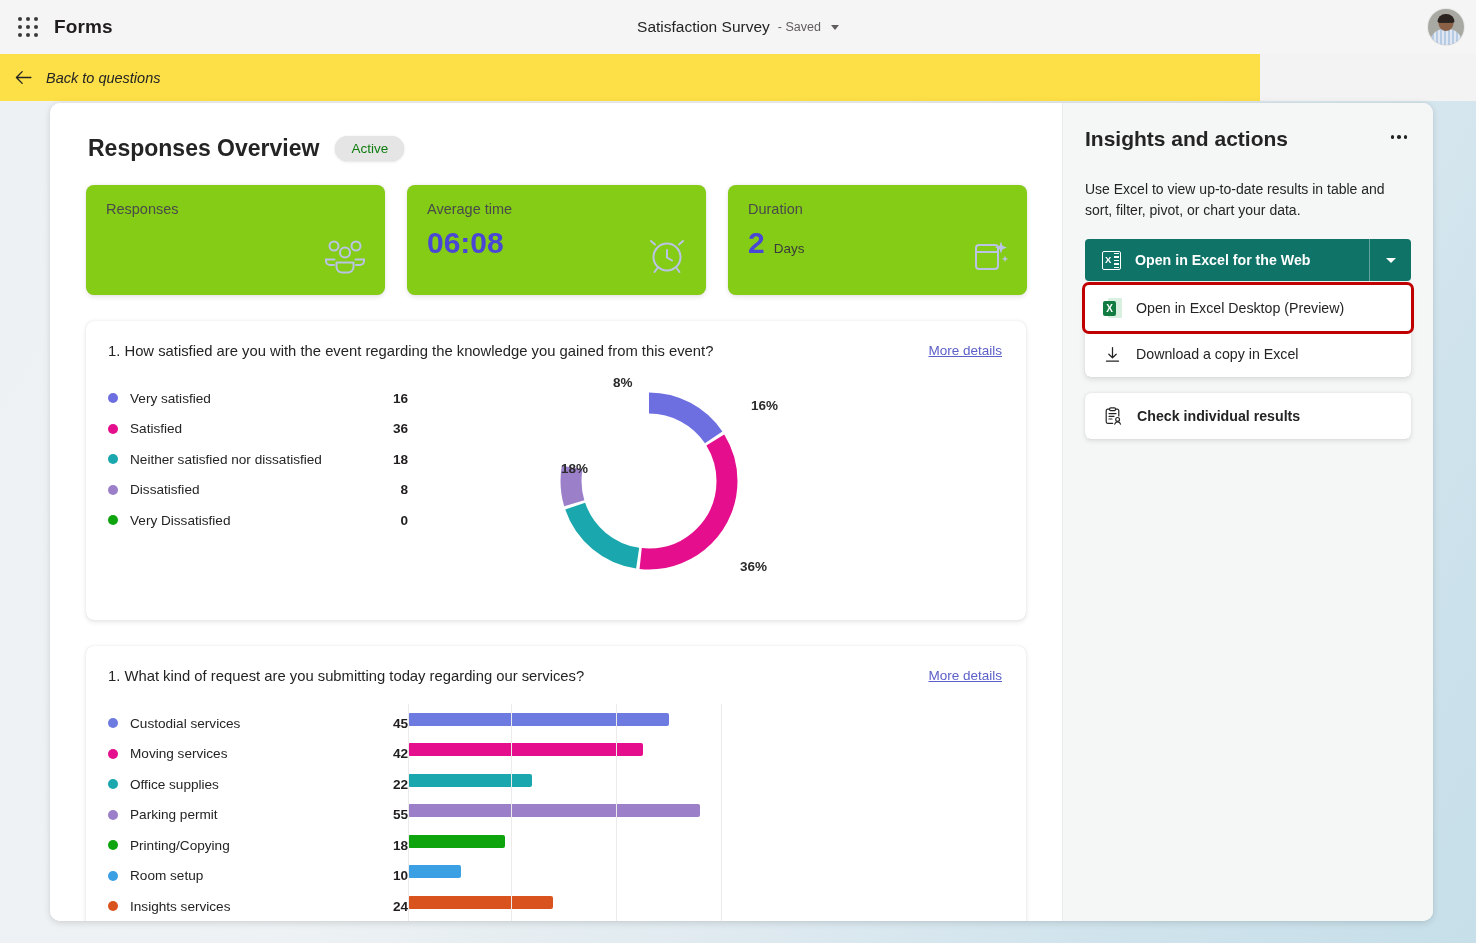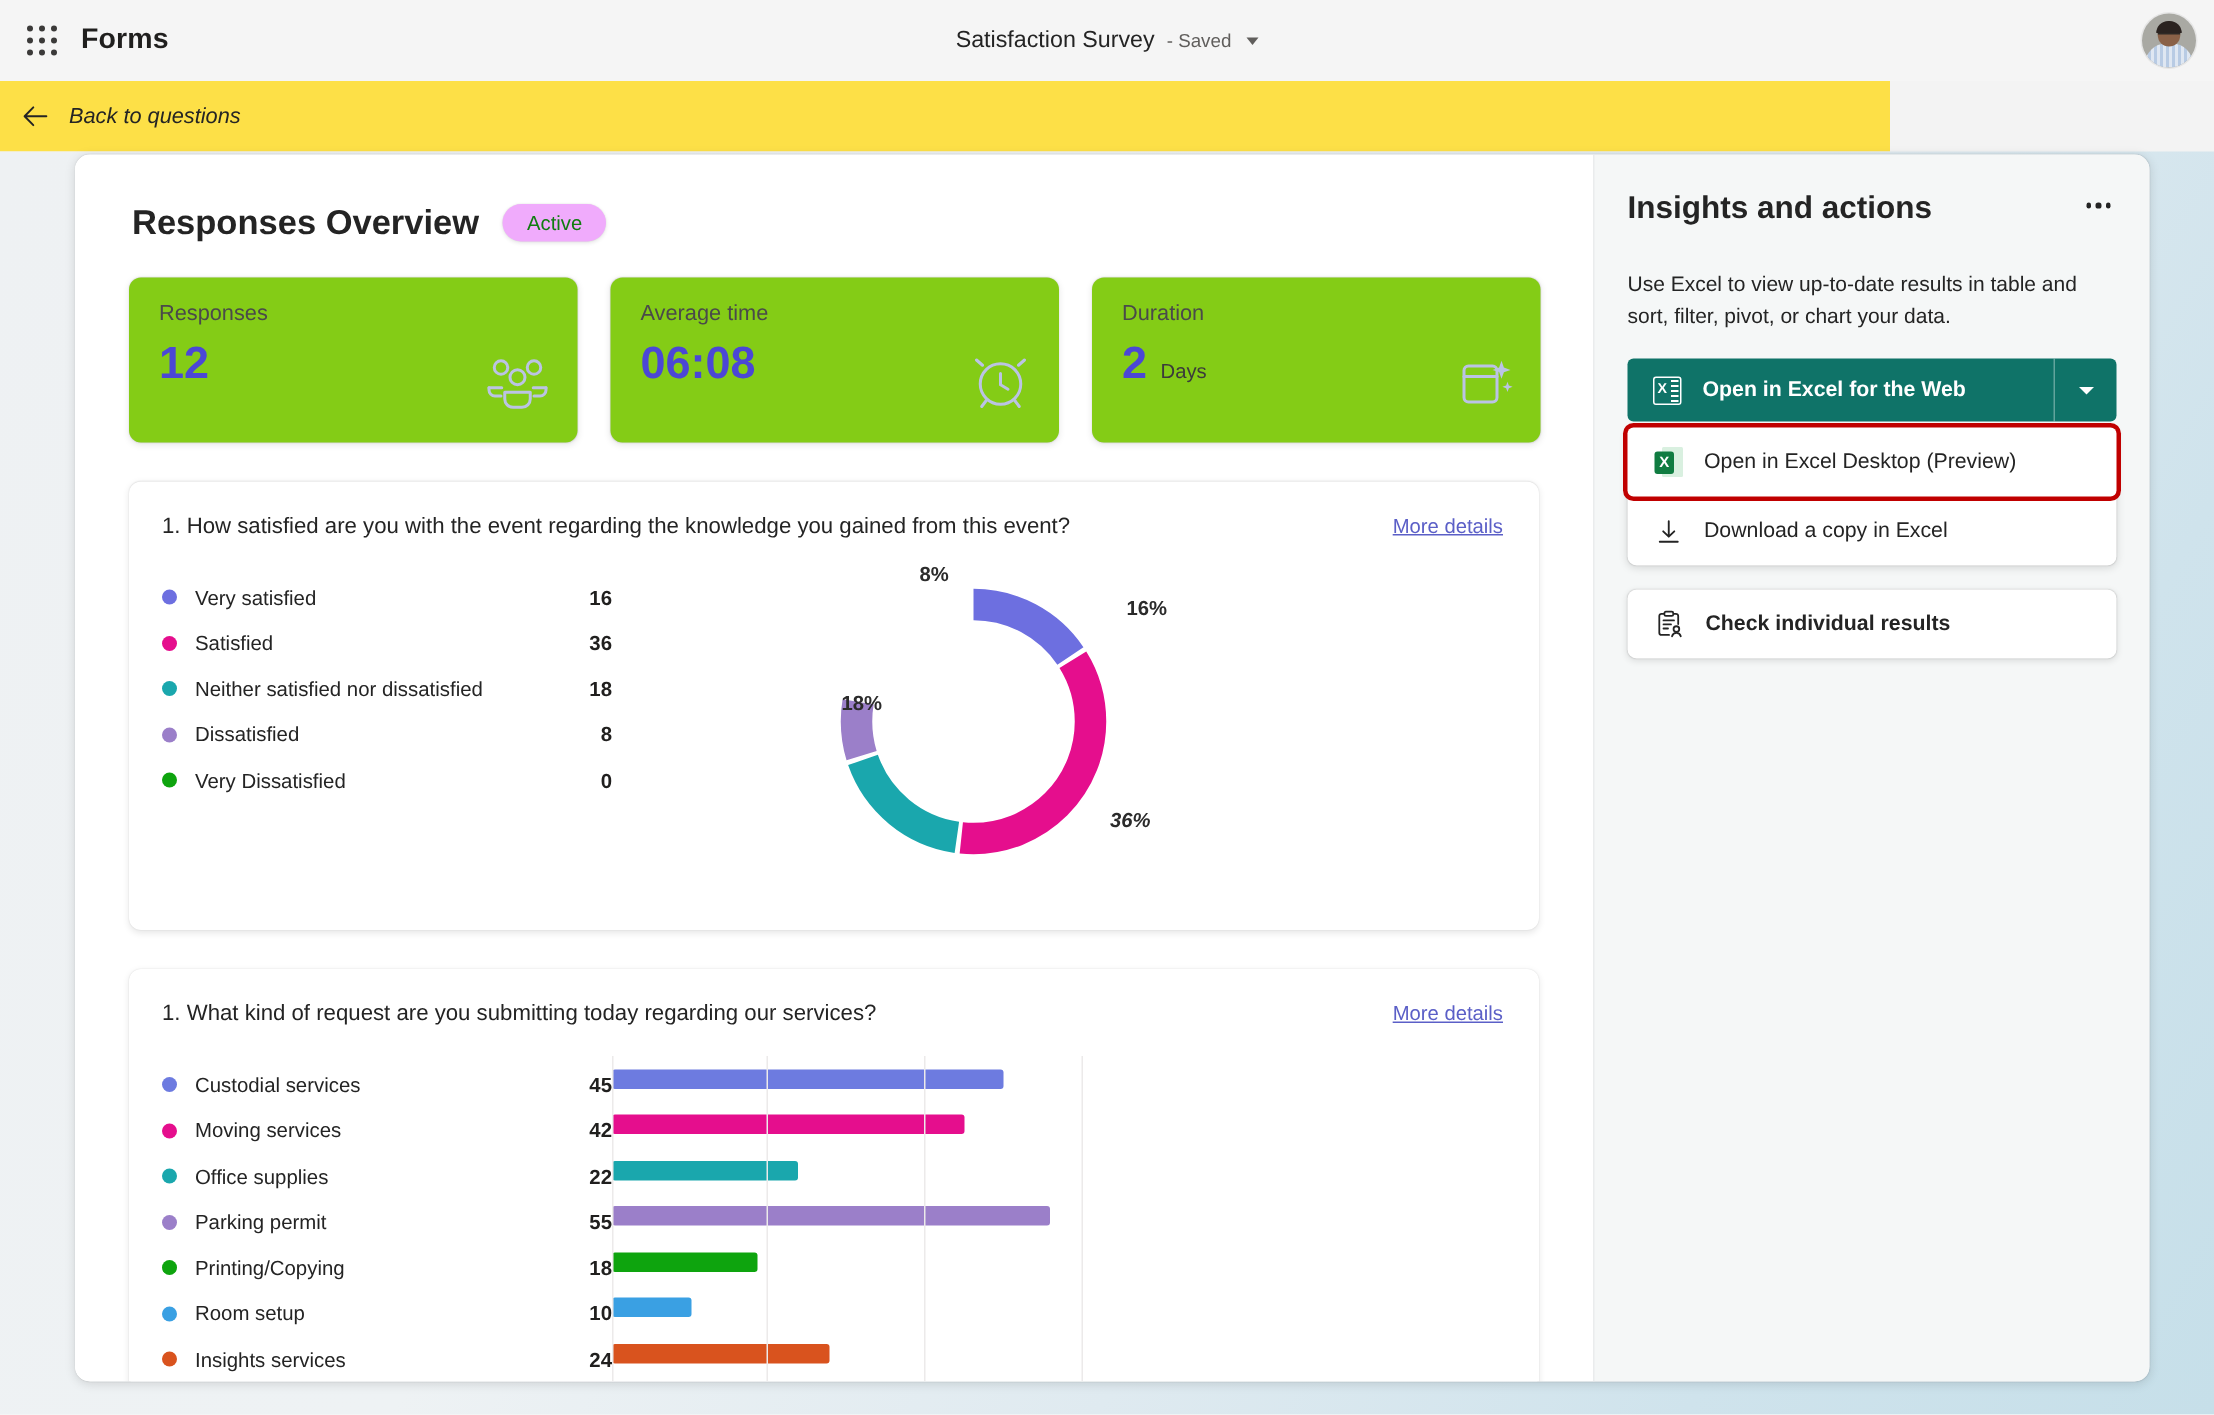--- a/index.html
+++ b/index.html
@@ -93,21 +93,21 @@
   .right-pane {
     width: 371px; height: 818px; background: #f5f7f7;
     border-left: 1px solid #eaeced; padding: 24px 22px 0 22px;
     position: relative;
   }
 
   
   .overview-head { display: flex; align-items: center; gap: 16px; padding: 32px 0 0 38px; }
   .overview-title { font-size: 23px; font-weight: 600; color: #242424; }
   .badge-active {
-    background: #f0abfc; border-radius: 14px; padding: 5px 16px;
+    background: #e5e5e5; border-radius: 14px; padding: 5px 16px;
     font-size: 13.5px; color: #107c10; font-weight: 500;
     box-shadow: 0 1px 3px rgba(0,0,0,.11), 0 0 1px rgba(0,0,0,.10);
   }
 
   
   .stats { display: flex; gap: 22px; padding: 23px 0 0 36px; }
   .stat-card {
     width: 299px; height: 110px; background: #84cc16; border-radius: 8px;
     box-shadow: 0 1.6px 5px rgba(0,0,0,.10), 0 0 1px rgba(0,0,0,.13);
     padding: 16px 18px 0 20px; position: relative;
@@ -253,23 +253,20 @@
 
     <div class="overview-head">
       <div class="overview-title">Responses Overview</div>
       <div class="badge-active">Active</div>
     </div>
 
     <div class="stats">
 
       <div class="stat-card">
         <div class="stat-label">Responses</div>
-        <div class="stat-value">
-          <span>12</span>
-        </div>
         <div class="stat-icon">
           <svg width="46" height="40" viewBox="0 0 46 40" fill="none" stroke="#bec3f0" stroke-width="2">
             <circle cx="12" cy="9" r="4.5"></circle>
               <circle cx="34" cy="9" r="4.5"></circle>
               <circle cx="23" cy="15.5" r="5"></circle>
             <path d="M4 22.5h8.5M33.5 22.5H42" stroke-linecap="round"></path>
             <path d="M4 22.5v1.5a4 4 0 0 0 4 4h4M42 22.5v1.5a4 4 0 0 1-4 4h-4" stroke-linecap="round"></path>
             <path d="M14.5 25.5h17v4.5a5.5 5.5 0 0 1-5.5 5.5h-6a5.5 5.5 0 0 1-5.5-5.5z" stroke-linejoin="round"></path>
           </svg>
         </div>
@@ -346,21 +343,21 @@
             <g transform="translate(103,110)">
 
               <circle r="78" fill="none" stroke="#6d6fe0" stroke-width="21" stroke-dasharray="76.1 414.0" stroke-dashoffset="0" transform="rotate(-90)"></circle>
               <circle r="78" fill="none" stroke="#e50e8d" stroke-width="21" stroke-dasharray="174.0 316.1" stroke-dashoffset="-79.1" transform="rotate(-90)"></circle>
               <circle r="78" fill="none" stroke="#1aa7ad" stroke-width="21" stroke-dasharray="85.2 404.9" stroke-dashoffset="-256.1" transform="rotate(-90)"></circle>
               <circle r="78" fill="none" stroke="#9b7fc9" stroke-width="21" stroke-dasharray="36.2 453.9" stroke-dashoffset="-344.3" transform="rotate(-90)"></circle>
             </g>
           </svg>
           <span class="pct" style="left:205px;top:-8px;">8%</span>
           <span class="pct" style="left:343px;top:15px;">16%</span>
-          <span class="pct" style="left:332px;top:156px;font-style:italic;">36%</span>
+          <span class="pct" style="left:332px;top:176px;">36%</span>
           <span class="pct" style="left:153px;top:78px;">18%</span>
         </div>
       </div>
     </div>
 
     <div class="q-card">
       <div class="q-head">
         <div class="q-title">1. What kind of request are you submitting today regarding our services?</div>
         <div class="more-details">More details</div>
       </div>

